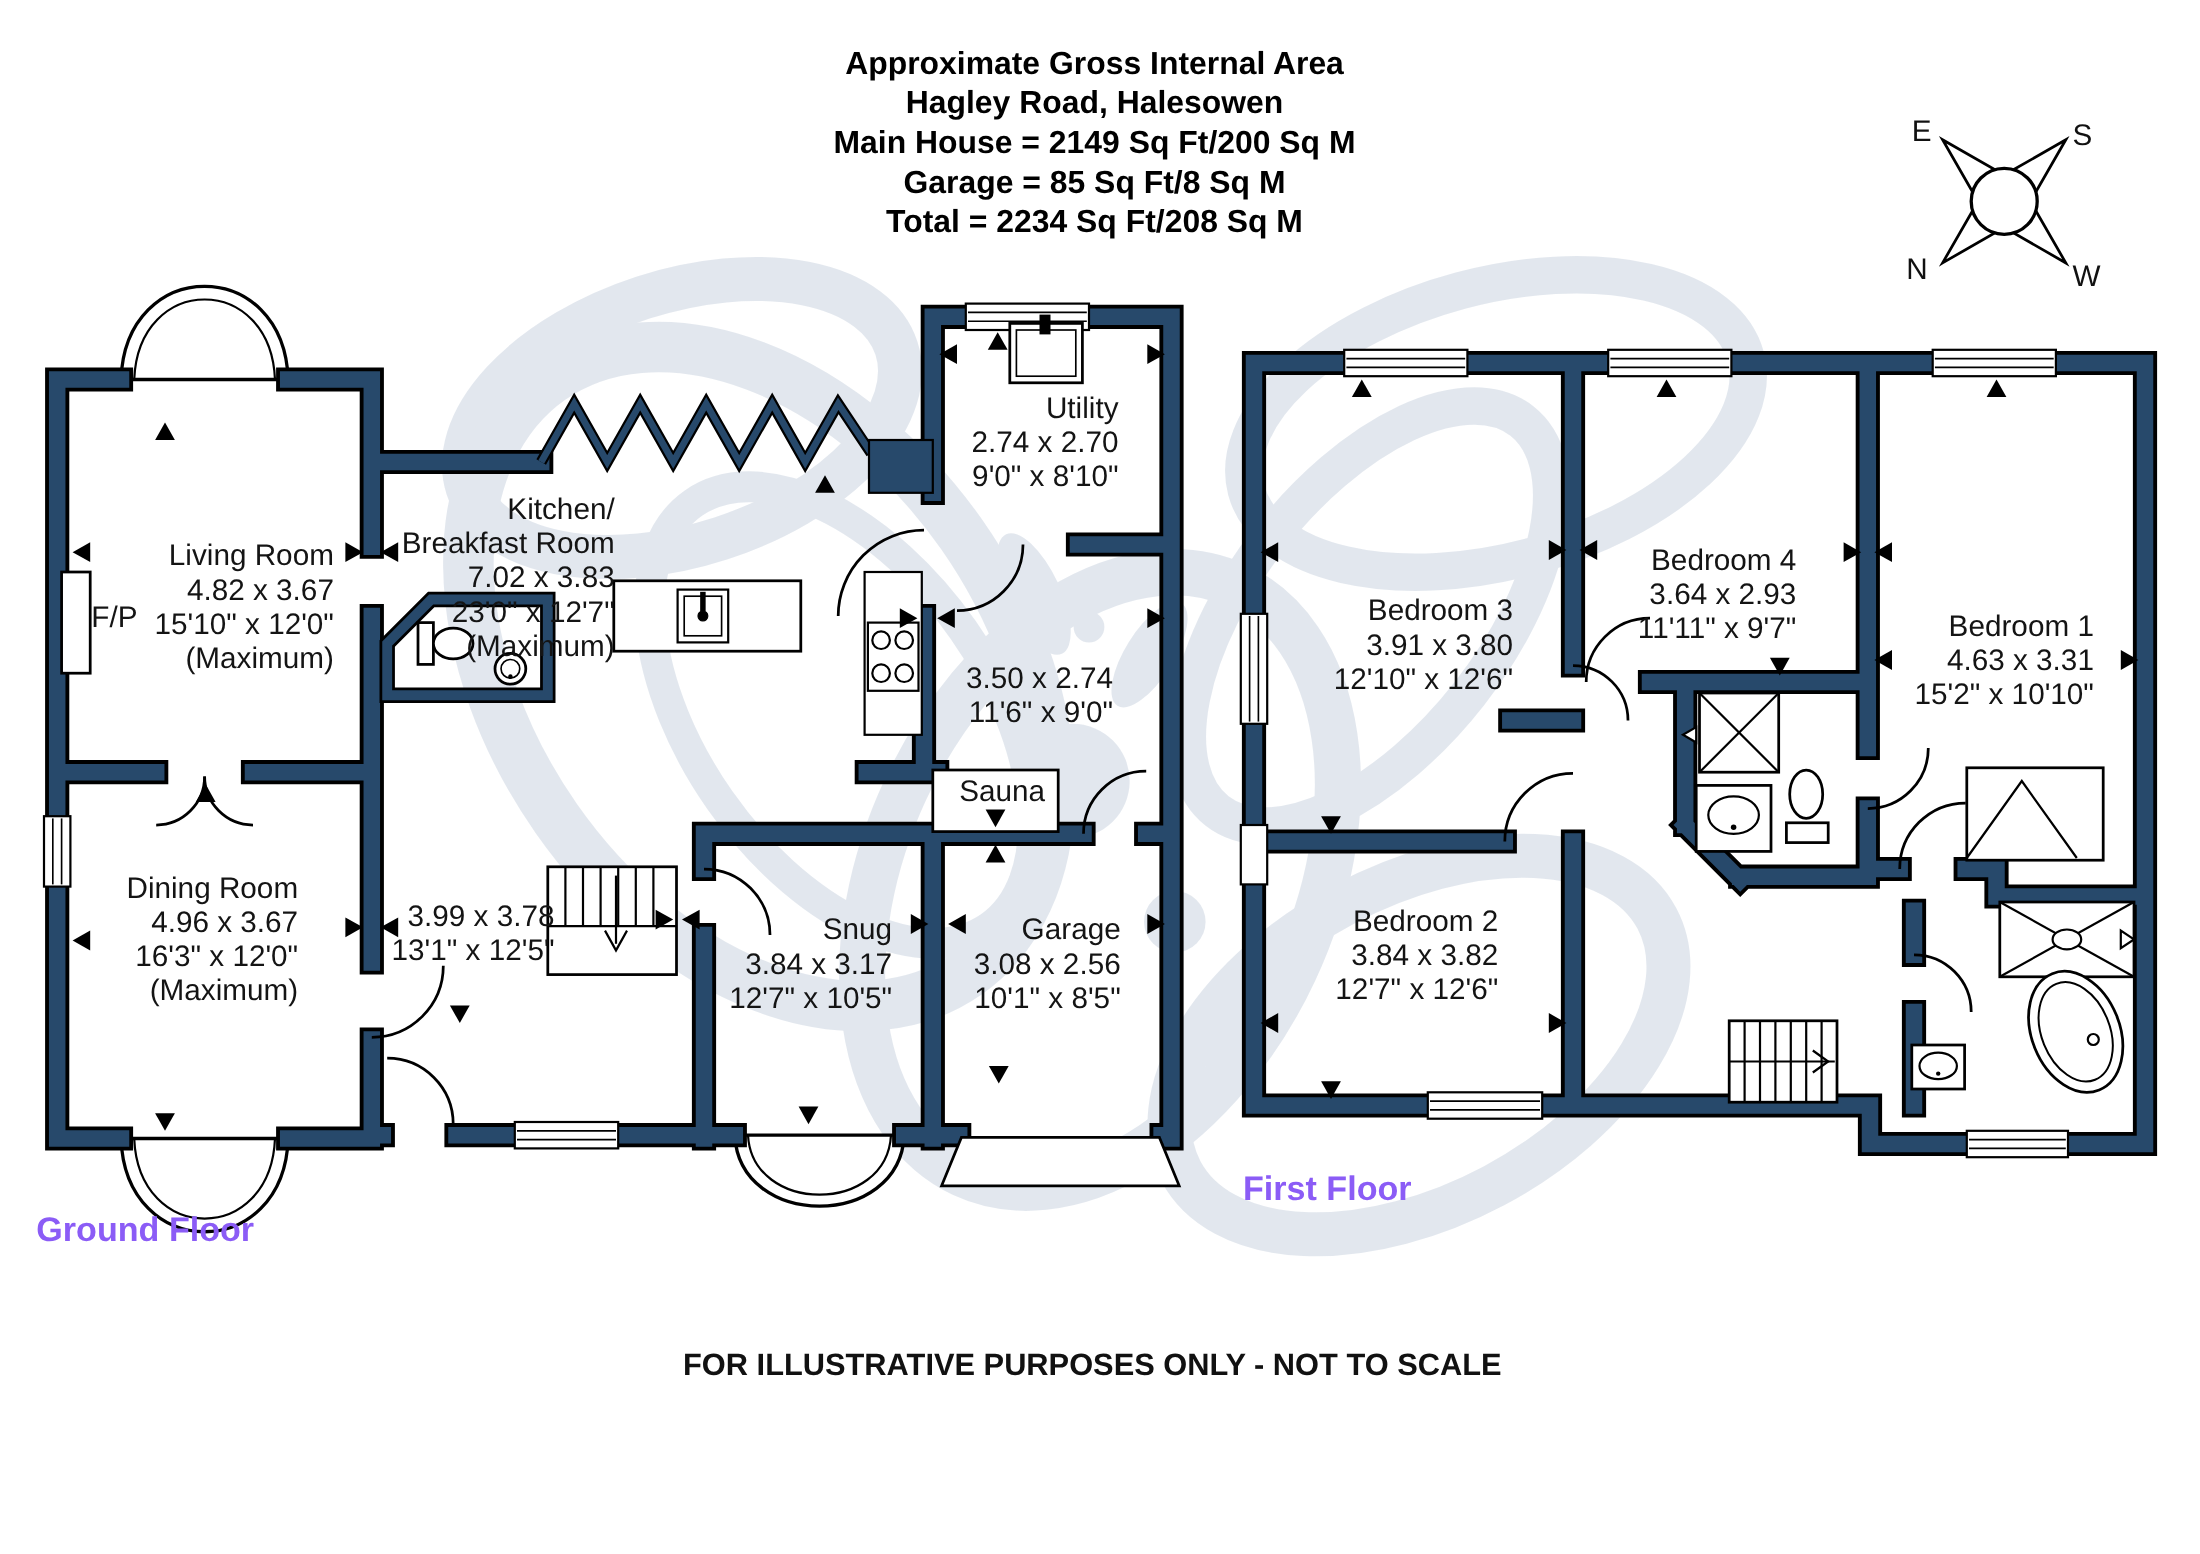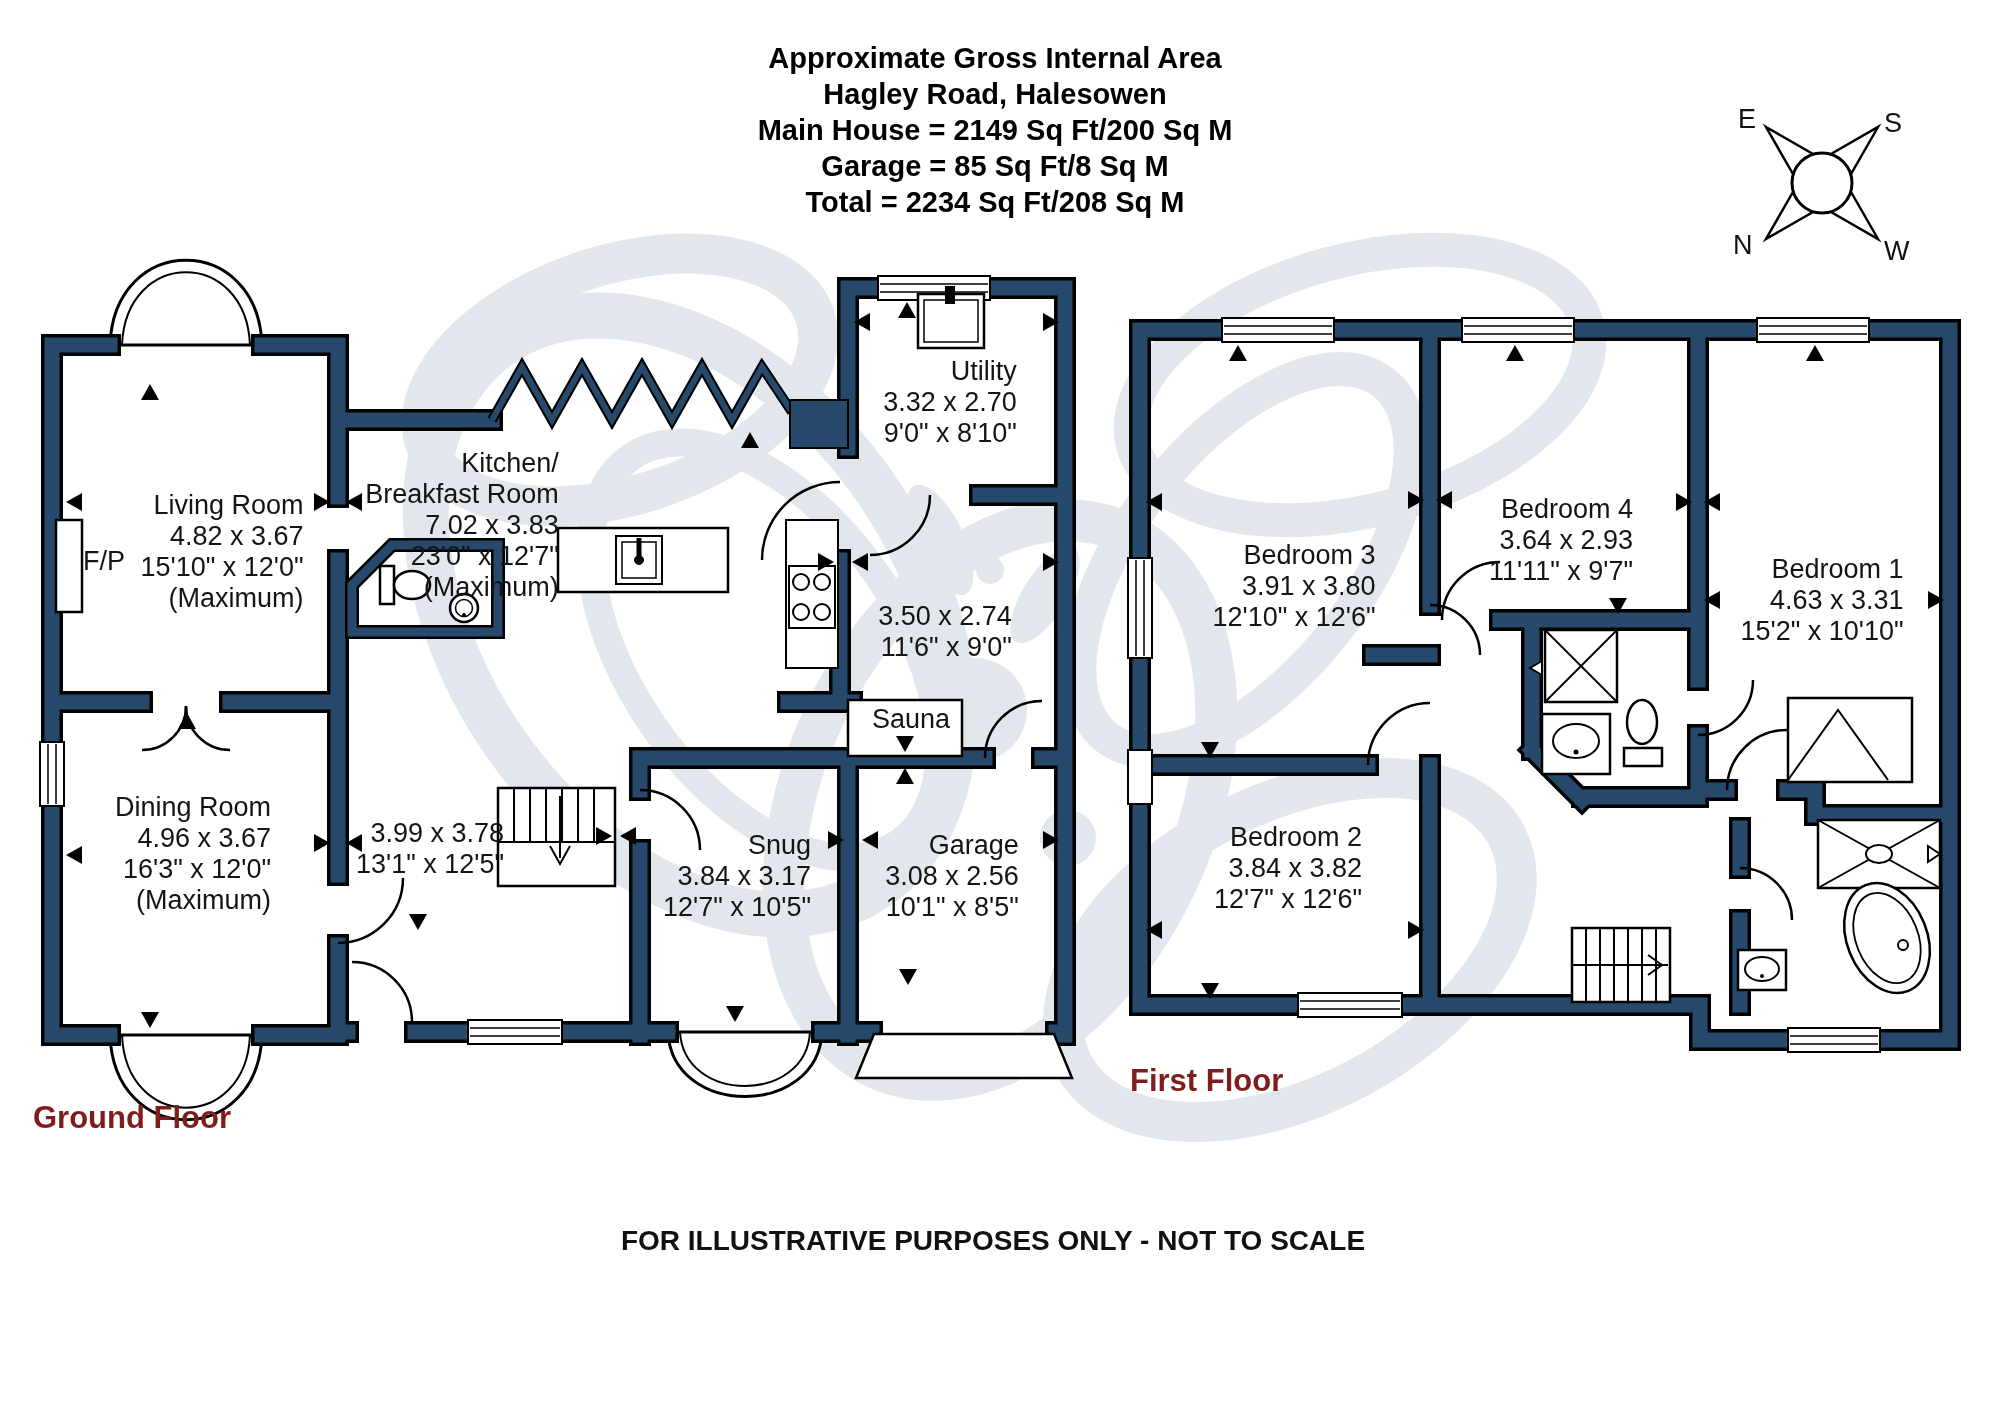--- a/index.html
+++ b/index.html
@@ -11,21 +11,21 @@
   .hdr{
     position:absolute;left:995px;top:40px;transform:translateX(-50%);
     text-align:center;font-weight:bold;font-size:29px;line-height:36px;
     color:#000;white-space:nowrap;
   }
   .room-label{
     position:absolute;transform:translateX(-50%);text-align:right;
     font-size:27px;line-height:31px;color:#141414;white-space:nowrap;
   }
   .floor-label{
-    position:absolute;font-weight:bold;font-size:31px;color:#7f1d1d;white-space:nowrap;
+    position:absolute;font-weight:bold;font-size:31px;color:#8b5cf6;white-space:nowrap;
   }
   .compass-letter{
     position:absolute;font-size:27px;color:#111;white-space:nowrap;
   }
   .footer{
     position:absolute;left:993px;top:1222px;transform:translateX(-50%);
     text-align:center;font-size:27px;line-height:37px;color:#111;white-space:nowrap;
   }
   .footer .bold{font-weight:bold;font-size:28px;}
 </style>
@@ -352,21 +352,21 @@
 </div>
 <div class="room-label" style="left:462px;top:448px">
   <div>Kitchen/</div>
   <div>Breakfast Room</div>
   <div>7.02 x 3.83</div>
   <div>23'0" x 12'7"</div>
   <div>(Maximum)</div>
 </div>
 <div class="room-label" style="left:950px;top:356px">
   <div>Utility</div>
-  <div>3.32 x 2.70</div>
+  <div>2.74 x 2.70</div>
   <div>9'0" x 8'10"</div>
 </div>
 <div class="room-label" style="left:945px;top:601px">
   <div>3.50 x 2.74</div>
   <div>11'6" x 9'0"</div>
 </div>
 <div class="room-label" style="left:911px;top:704px">
   <div>Sauna</div>
 </div>
 <div class="room-label" style="left:430px;top:818px">

